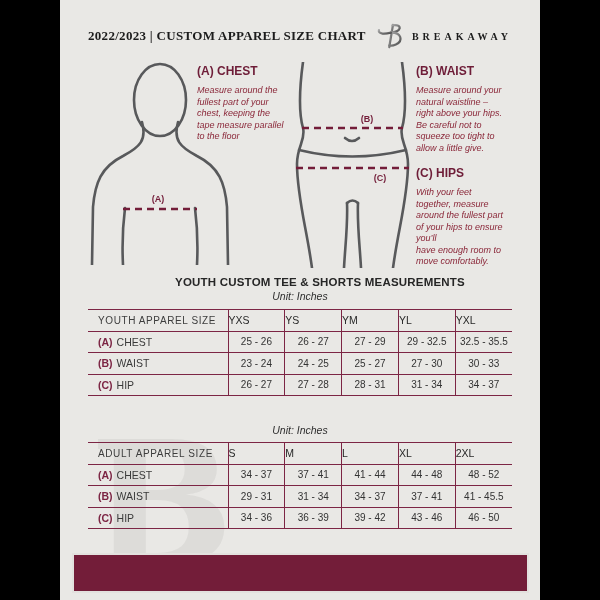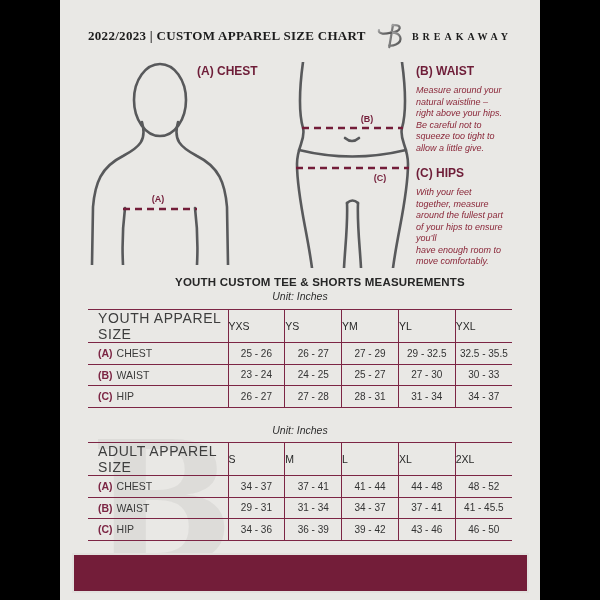--- a/index.html
+++ b/index.html
@@ -19,21 +19,21 @@
 
   .section-title { position:absolute; width:480px; text-align:center; font-weight:bold; font-size:11.5px; color:#262626; letter-spacing:0.2px; }
   .unit-line { position:absolute; width:480px; text-align:center; font-style:italic; font-size:10.5px; color:#2e2e2e; }
 
   .size-table { position:absolute; left:28px; width:424px; border-collapse:collapse; table-layout:fixed; z-index:2; }
   .size-table col.c0 { width:140px; }
   .size-table tr { height:21.5px; }
   .size-table th, .size-table td { border-top:1.5px solid #7c2544; vertical-align:middle; }
   .size-table tr:last-child th, .size-table tr:last-child td { border-bottom:1.5px solid #7c2544; }
   .size-table th + th, .size-table td + td { border-left:1px solid #7c2544; }
-  .col-label { text-align:left; padding-left:10px; font-weight:normal; font-size:14px; letter-spacing:0.6px; color:#3d3d3d; }
+  .col-label { text-align:left; padding-left:10px; font-weight:normal; font-size:10px; letter-spacing:0.6px; color:#3d3d3d; }
   .size-head { text-align:left; font-weight:normal; font-size:10.5px; color:#292929; }
   .row-label { text-align:left; padding-left:10px; font-size:10.5px; color:#3a3a3a; }
   .row-key { color:#7c2544; font-weight:bold; margin-right:4px; }
   .val { text-align:center; font-size:10px; color:#333;margin-top:31px; }
 
   .watermark { position:absolute; left:30px; top:418px; font-family:"DejaVu Serif",serif; font-weight:bold; font-size:170px; line-height:1; color:rgba(70,70,70,0.07); z-index:1; }
   .footer-bar { position:absolute; left:12px; top:553px; width:457px; height:40px; background:#731d39; border:2px solid #e3e1de; z-index:3; }
 </style>
 </head>
 <body>
@@ -69,20 +69,25 @@
         <path d="M 93 64 C 88 82 95 89 112 98 C 134 109 140 125 142 149 L 143 207"></path>
         <path d="M 40 150 C 38 166 37 187 38 207"></path>
         <path d="M 110 150 C 112 166 113 187 112 207"></path>
       </g>
       <path d="M 38 151 L 112 151" fill="none" stroke="#731d39" stroke-width="2.4" stroke-dasharray="7 5"></path>
       <text x="73" y="144" text-anchor="middle" font-size="9" font-weight="bold" fill="#731d39">(A)</text>
     </svg>
 
     <div class="guide-block" style="left:137px; top:64px; width:106px;">
       <div class="guide-title">(A) CHEST</div>
+      <div class="guide-desc">Measure around the
+fullest part of your
+chest, keeping the
+tape measure parallel
+to the floor</div>
     </div>
 
     <svg class="figure-svg" style="left:235px; top:62px;" width="115" height="206" viewBox="0 0 115 206">
       <g fill="none" stroke="#58595b" stroke-width="2.6" stroke-linecap="round">
         <path d="M 8 0 C 5 22 3 48 8 66 C 11 78 2 84 2 102 C 2 135 12 168 17 206"></path>
         <path d="M 107 0 C 110 22 112 48 107 66 C 104 78 113 84 113 102 C 113 135 103 168 98 206"></path>
         <path d="M 50 76 Q 57 82 64 76"></path>
         <path d="M 4 88 Q 57 101 111 88"></path>
         <path d="M 52 141 Q 57.5 136 63 141"></path>
         <path d="M 52 141 C 53 162 50 186 49 206"></path>

